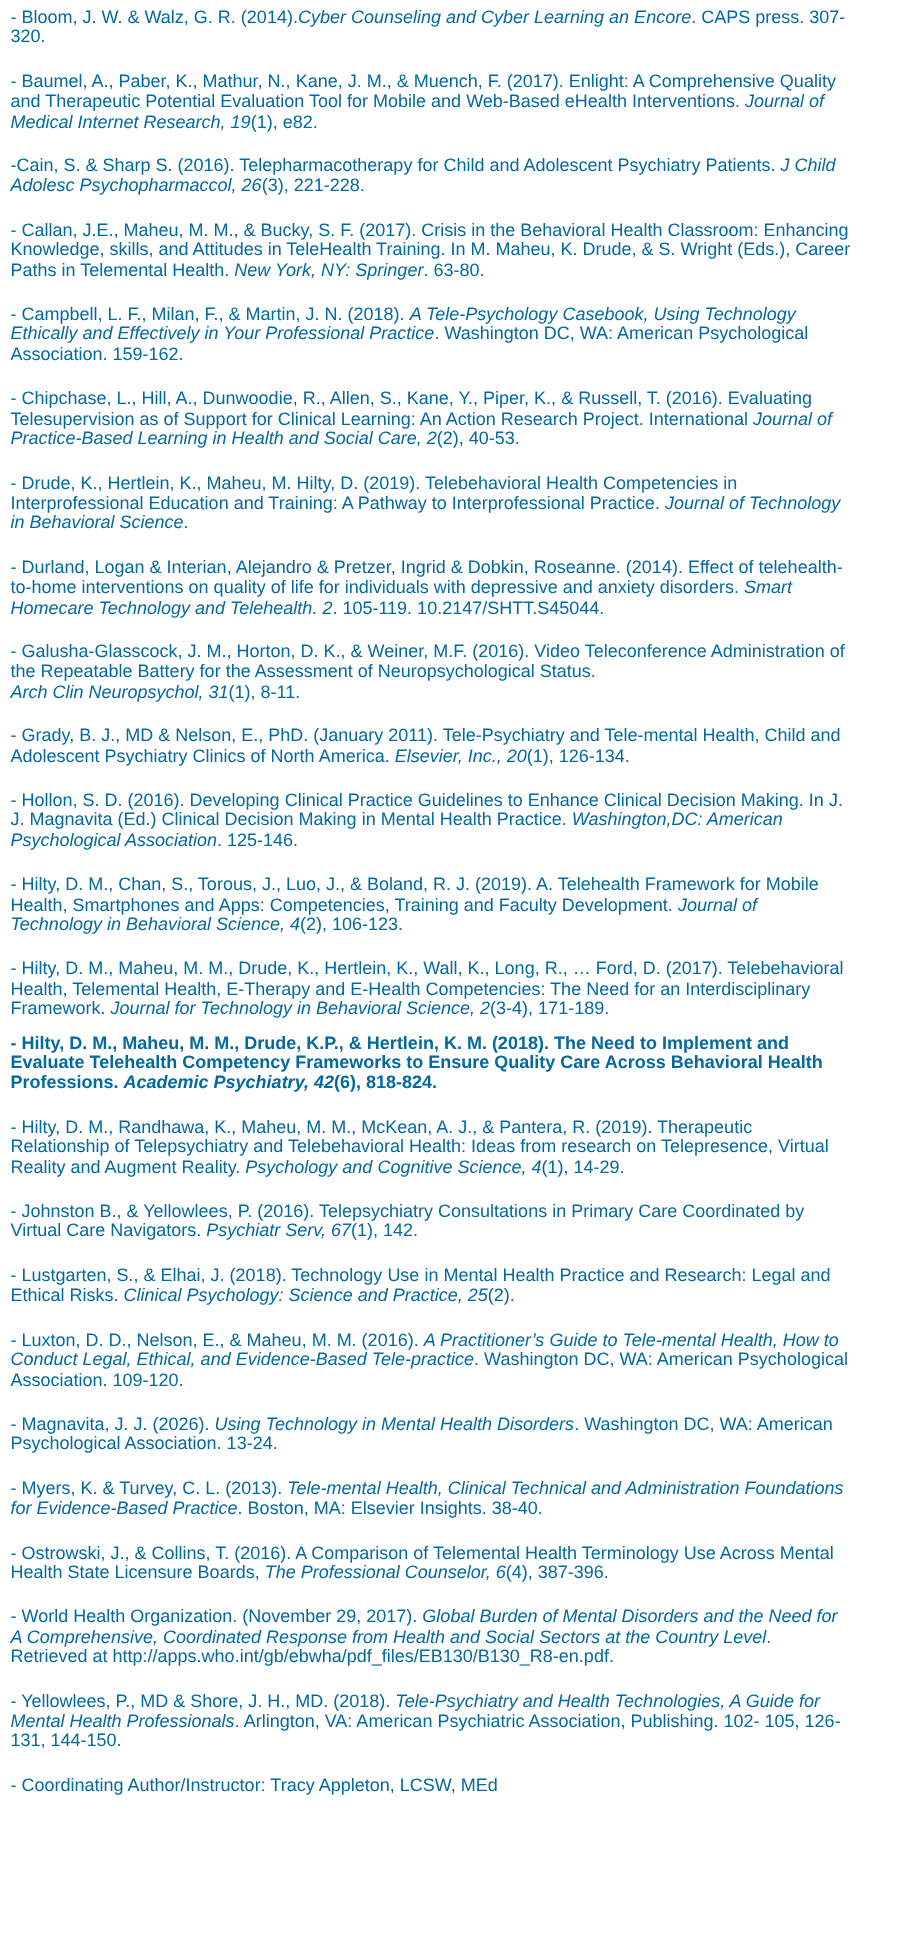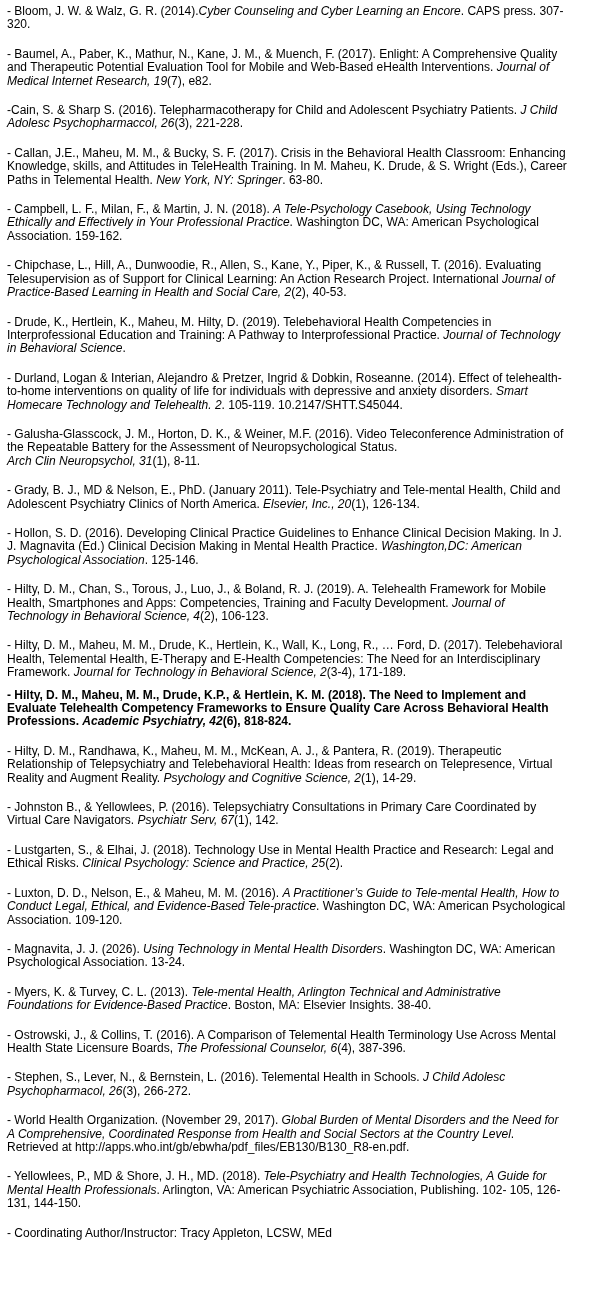--- a/index.html
+++ b/index.html
@@ -12,57 +12,56 @@
     height: 1296px;
     overflow: hidden;
   }
   .doc {
     box-sizing: border-box;
     width: 573px;
     padding: 5px 6px 0 7px;
     font-family: "Liberation Sans", sans-serif;
     font-size: 12px;
     line-height: 13.4px;
-    color: #000000;
+    color: #0369a1;
     text-align: left;
   }
   .doc p.ref {
     margin: 0 0 16px 0;
     padding: 0;
   }
   .doc p.ref.tight {
     margin-top: -7px;
     font-weight: bold;
   }
   .doc em {
     font-style: italic;
   }
 </style>
 </head>
 <body>
 
 <div class="doc">
     <p class="ref"><span>- Bloom, J. W. &amp; Walz, G. R. (2014).</span><em>Cyber Counseling and Cyber Learning an Encore</em><span>. CAPS press. 307-320.</span></p>
-    <p class="ref"><span>- Baumel, A., Paber, K., Mathur, N., Kane, J. M., &amp; Muench, F. (2017). Enlight: A Comprehensive Quality and Therapeutic Potential Evaluation Tool for Mobile and Web-Based eHealth Interventions. </span><em>Journal of Medical Internet Research, 19</em><span>(7), e82.</span></p>
+    <p class="ref"><span>- Baumel, A., Paber, K., Mathur, N., Kane, J. M., &amp; Muench, F. (2017). Enlight: A Comprehensive Quality and Therapeutic Potential Evaluation Tool for Mobile and Web-Based eHealth Interventions. </span><em>Journal of Medical Internet Research, 19</em><span>(1), e82.</span></p>
     <p class="ref"><span>-Cain, S. &amp; Sharp S. (2016). Telepharmacotherapy for Child and Adolescent Psychiatry Patients. </span><em>J Child Adolesc Psychopharmaccol, 26</em><span>(3), 221-228.</span></p>
     <p class="ref"><span>- Callan, J.E., Maheu, M. M., &amp; Bucky, S. F. (2017). Crisis in the Behavioral Health Classroom: Enhancing Knowledge, skills, and Attitudes in TeleHealth Training. In M. Maheu, K. Drude, &amp; S. Wright (Eds.), Career Paths in Telemental Health. </span><em>New York, NY: Springer</em><span>. 63-80.</span></p>
     <p class="ref"><span>- Campbell, L. F., Milan, F., &amp; Martin, J. N. (2018). </span><em>A Tele-Psychology Casebook, Using Technology Ethically and Effectively in Your Professional Practice</em><span>. Washington DC, WA: American Psychological Association. 159-162.</span></p>
     <p class="ref"><span>- Chipchase, L., Hill, A., Dunwoodie, R., Allen, S., Kane, Y., Piper, K., &amp; Russell, T. (2016). Evaluating Telesupervision as of Support for Clinical Learning: An Action Research Project. International </span><em>Journal of Practice-Based Learning in Health and Social Care, 2</em><span>(2), 40-53.</span></p>
     <p class="ref"><span>- Drude, K., Hertlein, K., Maheu, M. Hilty, D. (2019). Telebehavioral Health Competencies in Interprofessional Education and Training: A Pathway to Interprofessional Practice. </span><em>Journal of Technology in Behavioral Science</em><span>.</span></p>
     <p class="ref"><span>- Durland, Logan &amp; Interian, Alejandro &amp; Pretzer, Ingrid &amp; Dobkin, Roseanne. (2014). Effect of telehealth-to-home interventions on quality of life for individuals with depressive and anxiety disorders. </span><em>Smart Homecare Technology and Telehealth. 2</em><span>. 105-119. 10.2147/SHTT.S45044.</span></p>
     <p class="ref"><span>- Galusha-Glasscock, J. M., Horton, D. K., &amp; Weiner, M.F. (2016). Video Teleconference Administration of the Repeatable Battery for the Assessment of Neuropsychological Status.</span><br><em>Arch Clin Neuropsychol, 31</em><span>(1), 8-11.</span></p>
     <p class="ref"><span>- Grady, B. J., MD &amp; Nelson, E., PhD. (January 2011). Tele-Psychiatry and Tele-mental Health, Child and Adolescent Psychiatry Clinics of North America. </span><em>Elsevier, Inc., 20</em><span>(1), 126-134.</span></p>
     <p class="ref"><span>- Hollon, S. D. (2016). Developing Clinical Practice Guidelines to Enhance Clinical Decision Making. In J. J. Magnavita (Ed.) Clinical Decision Making in Mental Health Practice. </span><em>Washington,DC: American Psychological Association</em><span>. 125-146.</span></p>
     <p class="ref"><span>- Hilty, D. M., Chan, S., Torous, J., Luo, J., &amp; Boland, R. J. (2019). A. Telehealth Framework for Mobile Health, Smartphones and Apps: Competencies, Training and Faculty Development. </span><em>Journal of Technology in Behavioral Science, 4</em><span>(2), 106-123.</span></p>
     <p class="ref"><span>- Hilty, D. M., Maheu, M. M., Drude, K., Hertlein, K., Wall, K., Long, R., … Ford, D. (2017). Telebehavioral Health, Telemental Health, E-Therapy and E-Health Competencies: The Need for an Interdisciplinary Framework. </span><em>Journal for Technology in Behavioral Science, 2</em><span>(3-4), 171-189.</span></p>
     <p class="ref tight"><span>- Hilty, D. M., Maheu, M. M., Drude, K.P., &amp; Hertlein, K. M. (2018). The Need to Implement and Evaluate Telehealth Competency Frameworks to Ensure Quality Care Across Behavioral Health Professions. </span><em>Academic Psychiatry, 42</em><span>(6), 818-824.</span></p>
-    <p class="ref"><span>- Hilty, D. M., Randhawa, K., Maheu, M. M., McKean, A. J., &amp; Pantera, R. (2019). Therapeutic Relationship of Telepsychiatry and Telebehavioral Health: Ideas from research on Telepresence, Virtual Reality and Augment Reality. </span><em>Psychology and Cognitive Science, 2</em><span>(1), 14-29.</span></p>
+    <p class="ref"><span>- Hilty, D. M., Randhawa, K., Maheu, M. M., McKean, A. J., &amp; Pantera, R. (2019). Therapeutic Relationship of Telepsychiatry and Telebehavioral Health: Ideas from research on Telepresence, Virtual Reality and Augment Reality. </span><em>Psychology and Cognitive Science, 4</em><span>(1), 14-29.</span></p>
     <p class="ref"><span>- Johnston B., &amp; Yellowlees, P. (2016). Telepsychiatry Consultations in Primary Care Coordinated by Virtual Care Navigators. </span><em>Psychiatr Serv, 67</em><span>(1), 142.</span></p>
     <p class="ref"><span>- Lustgarten, S., &amp; Elhai, J. (2018). Technology Use in Mental Health Practice and Research: Legal and Ethical Risks. </span><em>Clinical Psychology: Science and Practice, 25</em><span>(2).</span></p>
     <p class="ref"><span>- Luxton, D. D., Nelson, E., &amp; Maheu, M. M. (2016). </span><em>A Practitioner’s Guide to Tele-mental Health, How to Conduct Legal, Ethical, and Evidence-Based Tele-practice</em><span>. Washington DC, WA: American Psychological Association. 109-120.</span></p>
     <p class="ref"><span>- Magnavita, J. J. (2026). </span><em>Using Technology in Mental Health Disorders</em><span>. Washington DC, WA: American Psychological Association. 13-24.</span></p>
-    <p class="ref"><span>- Myers, K. &amp; Turvey, C. L. (2013). </span><em>Tele-mental Health, Arlington Technical and Administrative Foundations for Evidence-Based Practice</em><span>. Boston, MA: Elsevier Insights. 38-40.</span></p>
+    <p class="ref"><span>- Myers, K. &amp; Turvey, C. L. (2013). </span><em>Tele-mental Health, Clinical Technical and Administration Foundations for Evidence-Based Practice</em><span>. Boston, MA: Elsevier Insights. 38-40.</span></p>
     <p class="ref"><span>- Ostrowski, J., &amp; Collins, T. (2016). A Comparison of Telemental Health Terminology Use Across Mental Health State Licensure Boards, </span><em>The Professional Counselor, 6</em><span>(4), 387-396.</span></p>
-    <p class="ref"><span>- Stephen, S., Lever, N., &amp; Bernstein, L. (2016). Telemental Health in Schools. </span><em>J Child Adolesc Psychopharmacol, 26</em><span>(3), 266-272.</span></p>
     <p class="ref"><span>- World Health Organization. (November 29, 2017). </span><em>Global Burden of Mental Disorders and the Need for A Comprehensive, Coordinated Response from Health and Social Sectors at the Country Level</em><span>. Retrieved at http://apps.who.int/gb/ebwha/pdf_files/EB130/B130_R8-en.pdf.</span></p>
     <p class="ref"><span>- Yellowlees, P., MD &amp; Shore, J. H., MD. (2018). </span><em>Tele-Psychiatry and Health Technologies, A Guide for Mental Health Professionals</em><span>. Arlington, VA: American Psychiatric Association, Publishing. 102- 105, 126-131, 144-150.</span></p>
     <p class="ref"><span>- Coordinating Author/Instructor: Tracy Appleton, LCSW, MEd</span></p>
   </div>
 
 </body></html>

